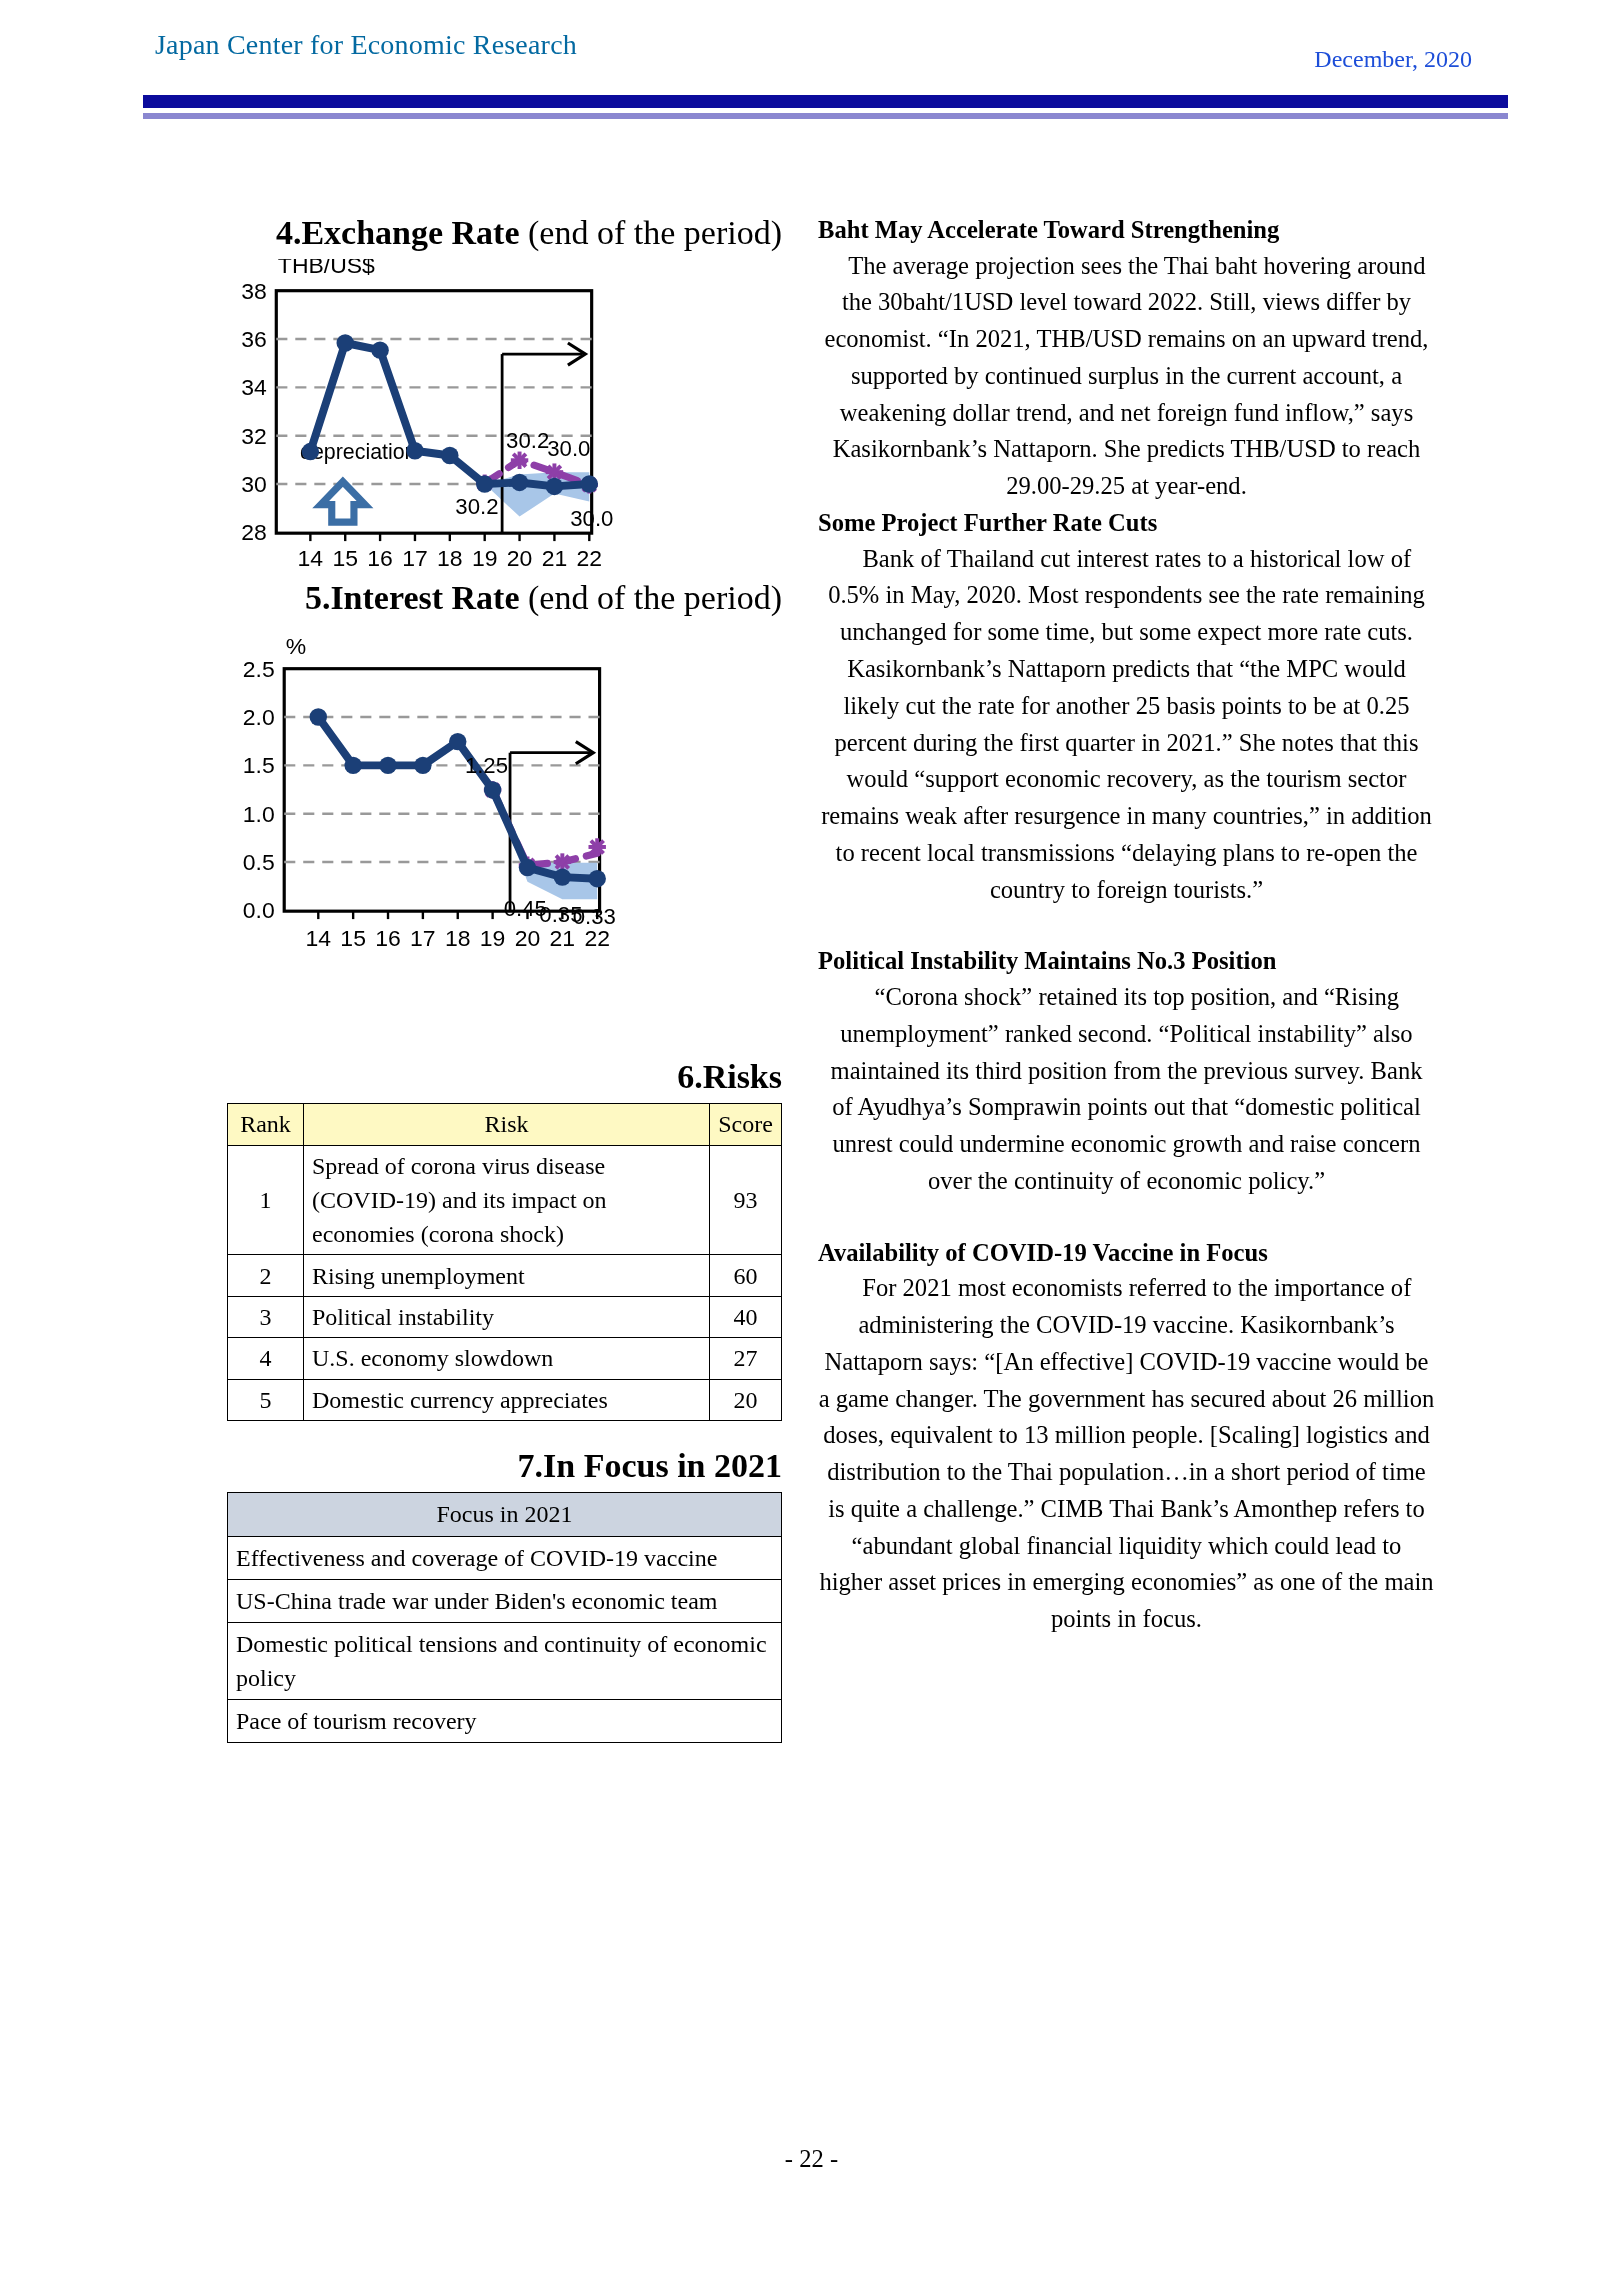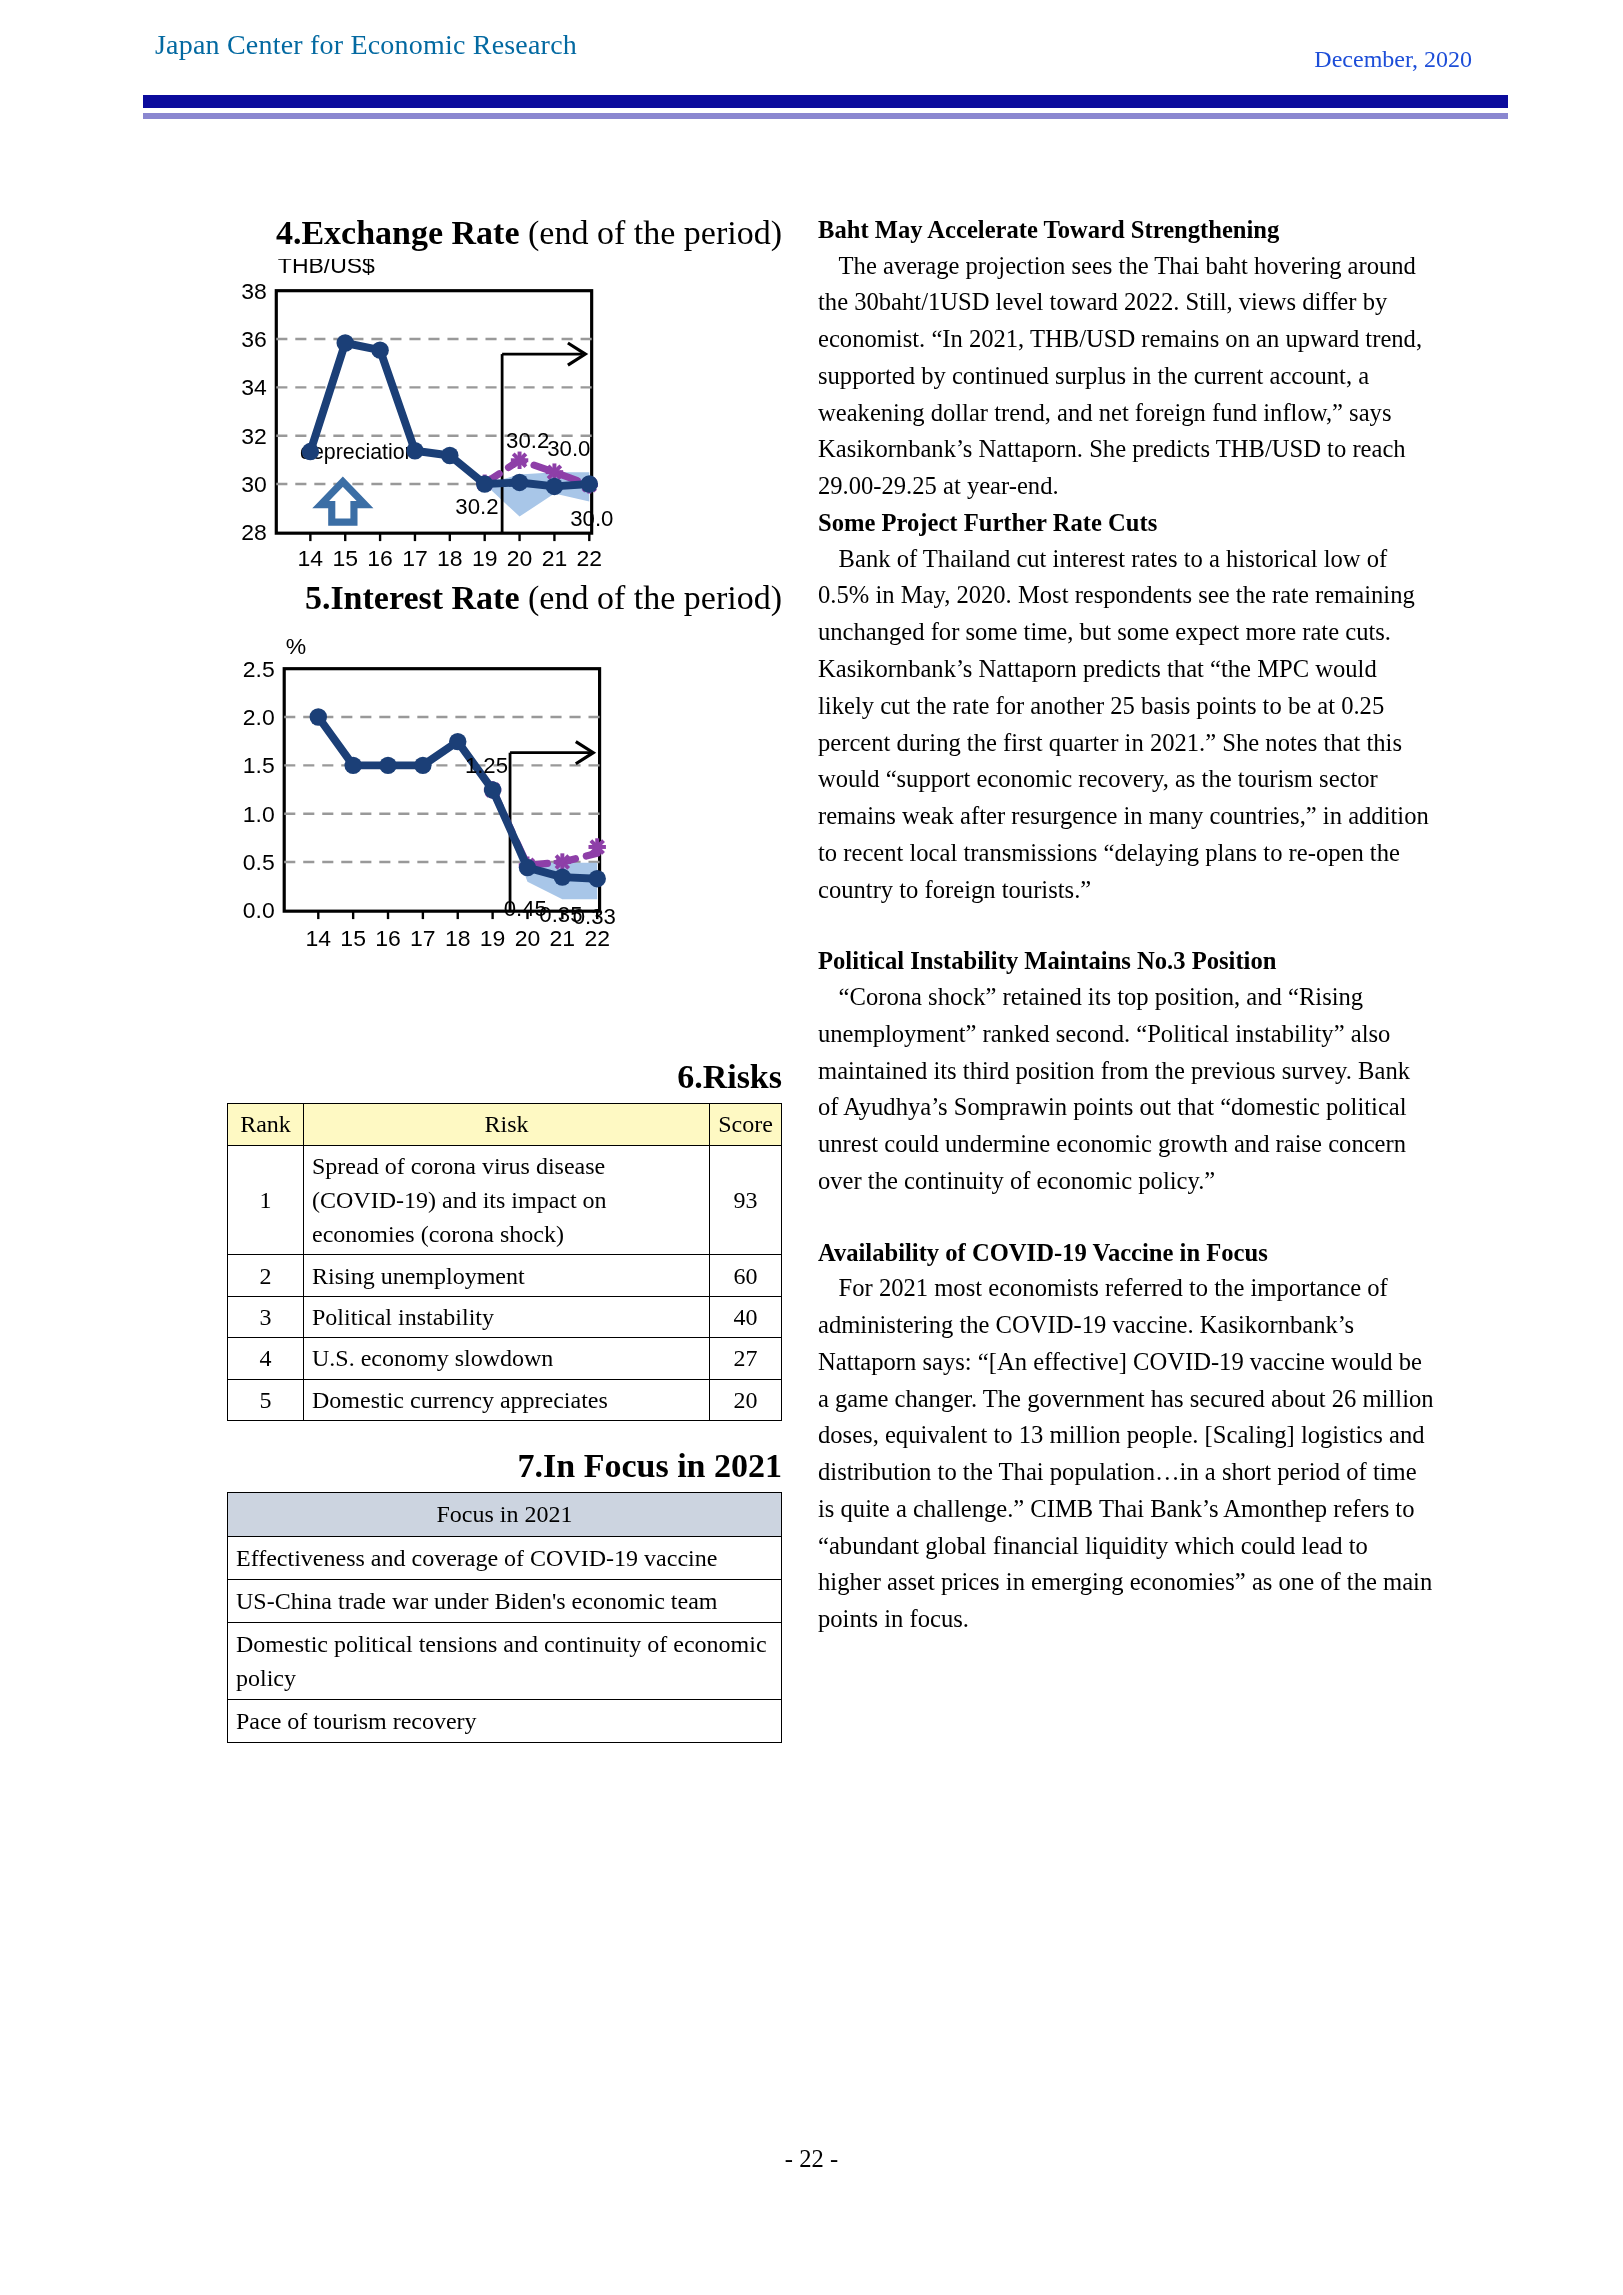--- a/index.html
+++ b/index.html
@@ -17,21 +17,21 @@
   
   .colL{position:absolute;left:227px;top:212px;width:555px;}
   .colR{position:absolute;left:818px;top:212px;width:617px;font-family:Liberation Serif, serif;}
 
   .sec-head{font-size:34px;font-weight:bold;margin:0 0 4.8px 0;line-height:1.25;text-align:right;}
   .sec-head .num{display:inline-block;width:46px;}
   .sec-head .reg{font-weight:normal;}
 
   
   .para-head{font-size:24.6px;font-weight:bold;line-height:1.45;margin:0;}
-  .para{font-size:24.6px;line-height:1.495;margin:0;text-align:left;}
+  .para{font-size:24.6px;line-height:1.495;margin:0;text-align:center;}
   .para .ind{display:inline-block;width:20.6px;}
 
   
   .chart{position:relative;}
   .chart svg{display:block;}
 
   
   table{border-collapse:collapse;font-size:24px;}
   .risk-tbl{width:555px;margin-top:4.8px;}
   .risk-tbl th,.risk-tbl td{border:1.6px solid #000;padding:3.2px 8px;line-height:1.42;}

